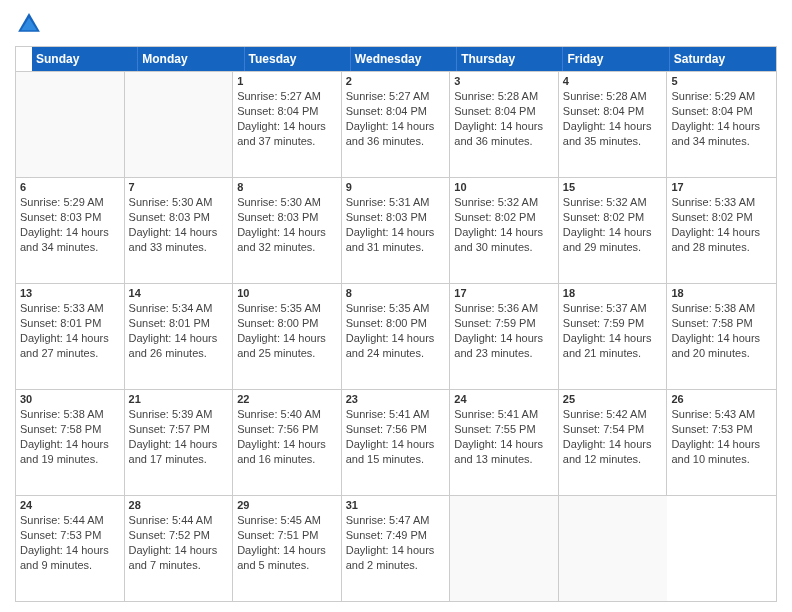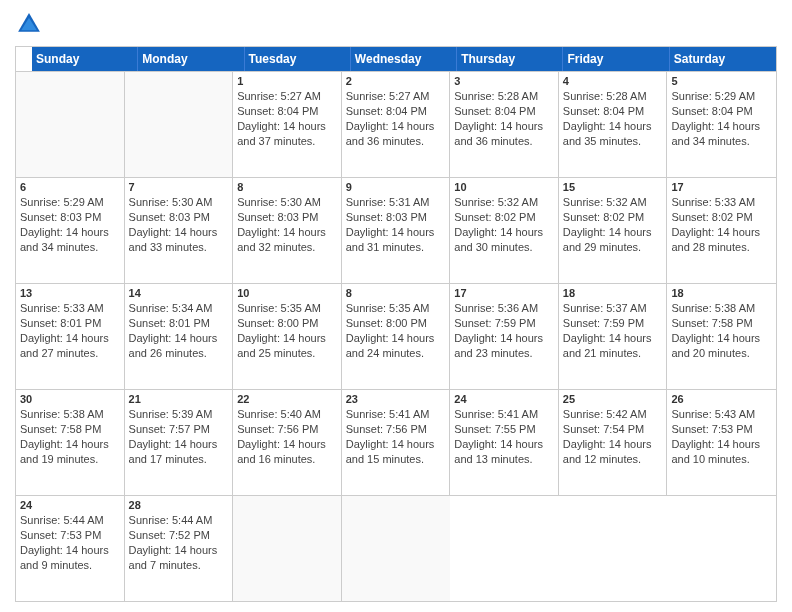--- a/index.html
+++ b/index.html
@@ -264,18 +264,26 @@
         </div>
         <div class="cal-row">
           <div class="cal-cell">
             <span class="day-num">24</span>
             <div class="cell-text">Sunrise: 5:44 AM<br>Sunset: 7:53 PM<br>Daylight: 14 hours and 9 minutes.</div>
           </div>
           <div class="cal-cell">
             <span class="day-num">28</span>
             <div class="cell-text">Sunrise: 5:44 AM<br>Sunset: 7:52 PM<br>Daylight: 14 hours and 7 minutes.</div>
           </div>
+          <div class="cal-cell">
+            <span class="day-num">29</span>
+            <div class="cell-text">Sunrise: 5:45 AM<br>Sunset: 7:51 PM<br>Daylight: 14 hours and 5 minutes.</div>
+          </div>
+          <div class="cal-cell">
+            <span class="day-num">31</span>
+            <div class="cell-text">Sunrise: 5:47 AM<br>Sunset: 7:49 PM<br>Daylight: 14 hours and 2 minutes.</div>
+          </div>
           <div class="cal-cell empty"></div>
           <div class="cal-cell empty"></div>
         </div>
       </div>
   </div>
 </div>
 
 </body></html>

